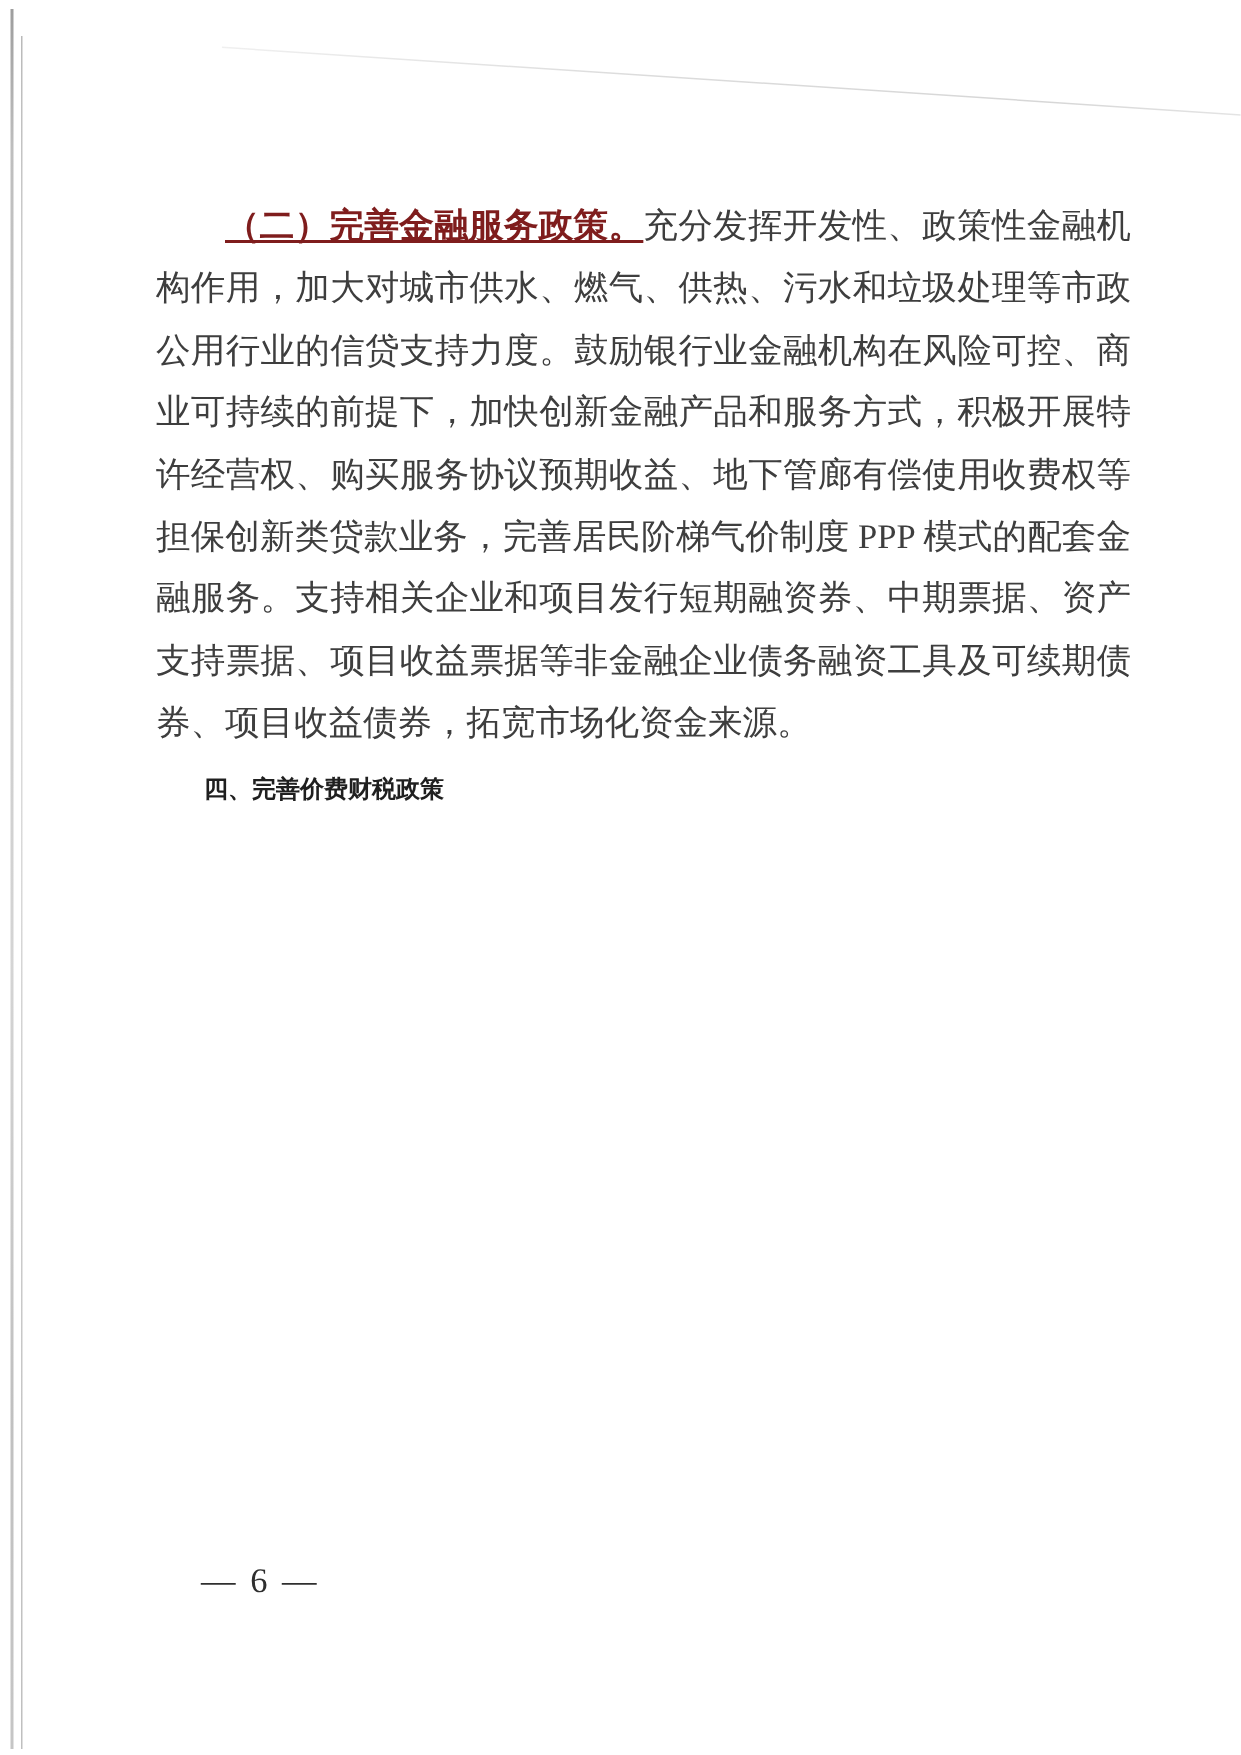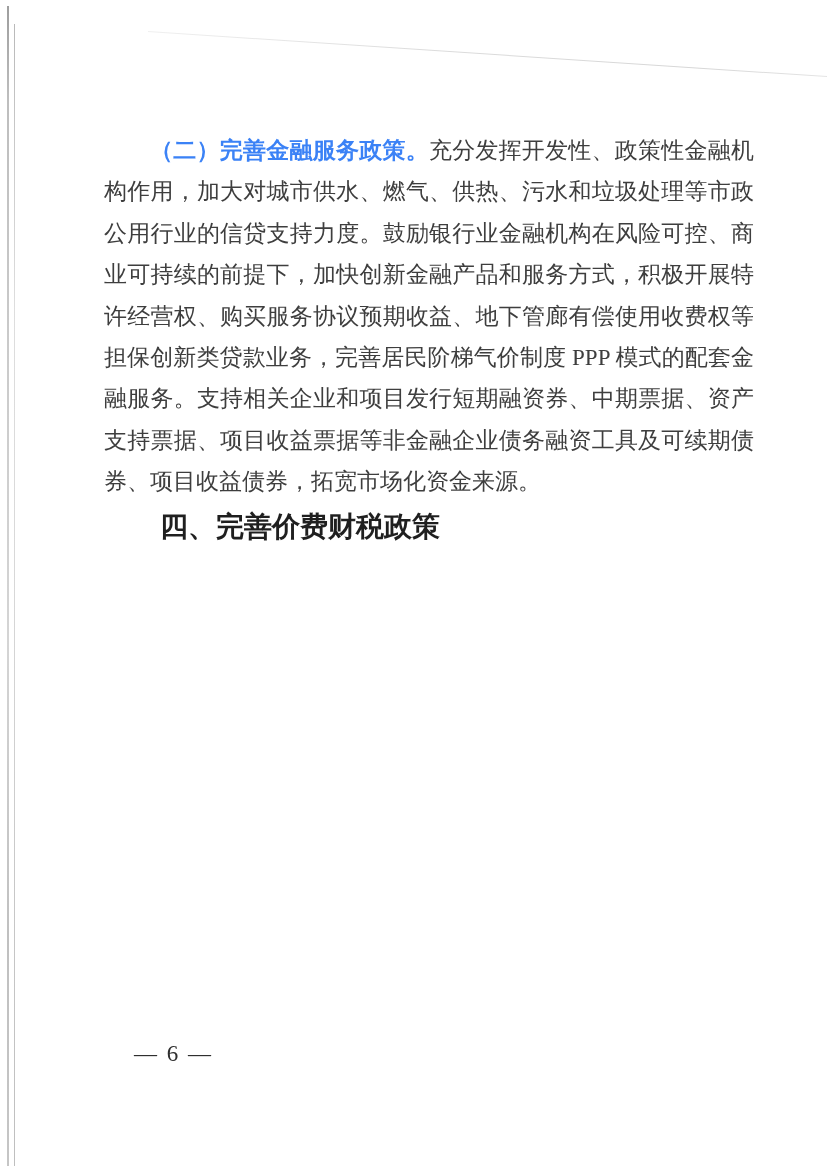--- a/index.html
+++ b/index.html
@@ -61,29 +61,30 @@
     line-height: 41.4px;
     color: #3e3e3e;
     text-align: justify;
   }
   .content p {
     margin: 0;
     text-indent: 2em;
   }
   .para-lead {
     font-weight: 700;
-    color: #3b82f6;
+    color: #7f1d1d;
+    text-decoration: underline;
   }
   .section-heading {
     margin: 0;
     padding: 3px 0 0 0;
     text-indent: 2em;
     font-family: "Liberation Sans", sans-serif;
     font-weight: 700;
-    font-size: 28px;
+    font-size: 16px;
     line-height: 41.4px;
     color: #1f1f1f;
   }
   .page-footer {
     position: absolute;
     left: 134px;
     top: 1041px;
     font-size: 23px;
     letter-spacing: 2px;
     color: #2f2f2f;

